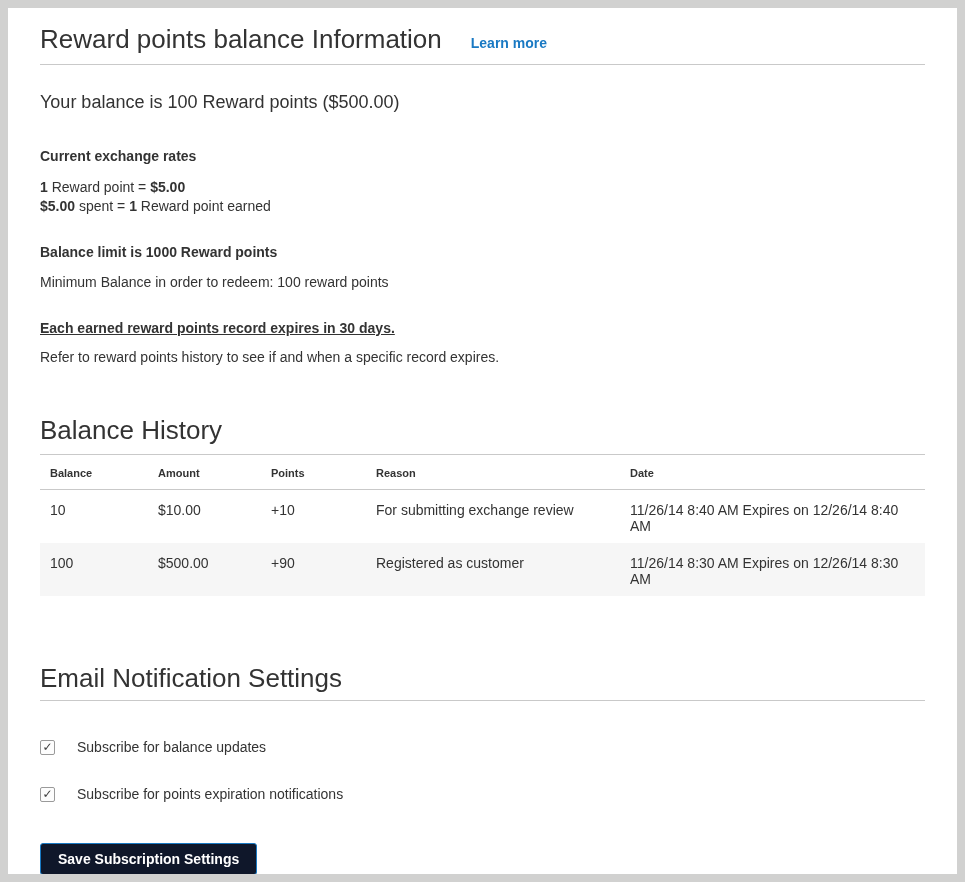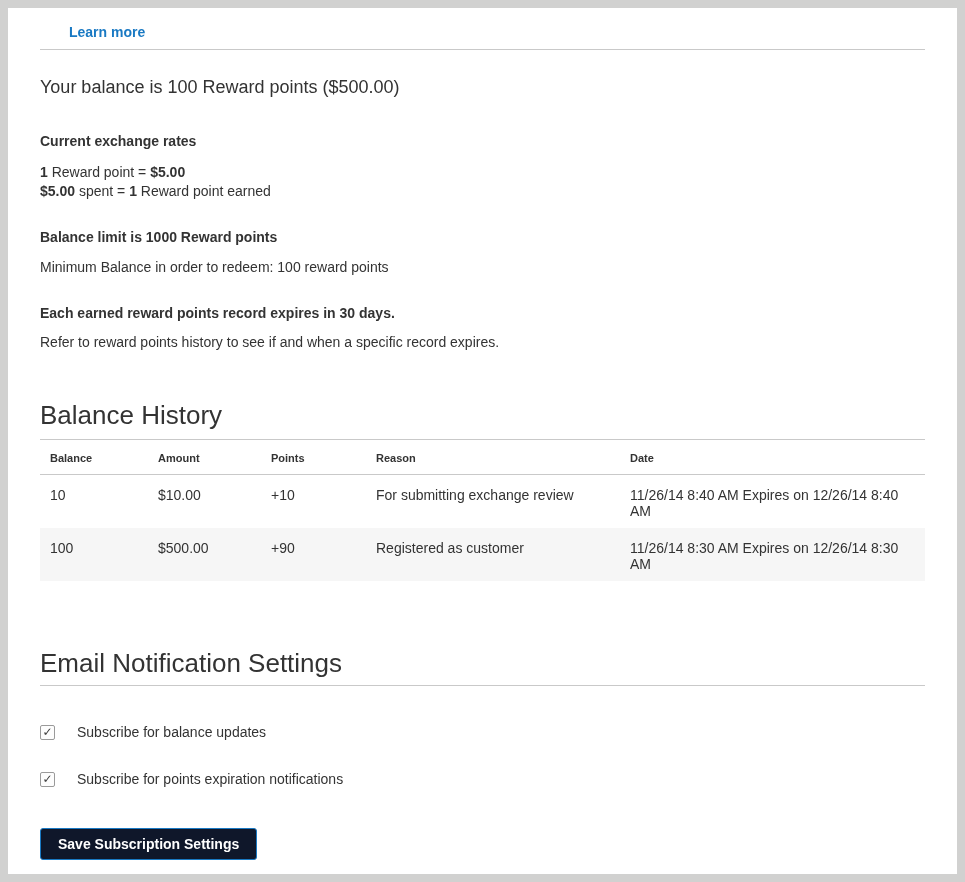--- a/index.html
+++ b/index.html
@@ -31,21 +31,21 @@
     text-decoration: none;
     cursor: pointer;
     font-weight: bold;
   }
   .rule { border: 0; border-top: 1px solid #c9c9c9; margin: 0; }
   .balance-summary { font-size: 18px; line-height: 21px; margin: 27px 0 0 0; }
   .sec-title { font-weight: 700; line-height: 16px; margin: 35px 0 0 0; }
   .rates { margin: 14px 0 0 0; line-height: 19px; }
   .bold-line { font-weight: 700; line-height: 16px; margin: 28px 0 0 0; }
   .plain-line { line-height: 16px; margin: 14px 0 0 0; }
-  .bold-line.expiry { margin-top: 30px; }
+  .bold-line.expiry { margin-top: 30px; text-decoration: underline; }
   .plain-line.note { margin-top: 13px; }
   b, strong { font-weight: 700; }
   h2 {
     font-size: 26px; font-weight: 300; color: #333;
     margin: 50px 0 8px 0; line-height: 31px;
   }
   h2.email-title { margin: 67px 0 6px 0; }
   table.history {
     width: 100%;
     border-collapse: collapse;
@@ -98,20 +98,21 @@
     padding: 0 17px;
     cursor: pointer;
   }
 </style>
 </head>
 <body>
 
 <div class="card">
 
   <div class="title-row">
+    <h1>Reward points balance Information</h1>
     <a class="learn-more" href="#">Learn more</a>
   </div>
   <hr class="rule">
 
   <p class="balance-summary">Your balance is 100 Reward points ($500.00)</p>
 
   <p class="sec-title">Current exchange rates</p>
 
   <p class="rates">
     <b>1</b><span> Reward point = </span><b>$5.00</b><br>

